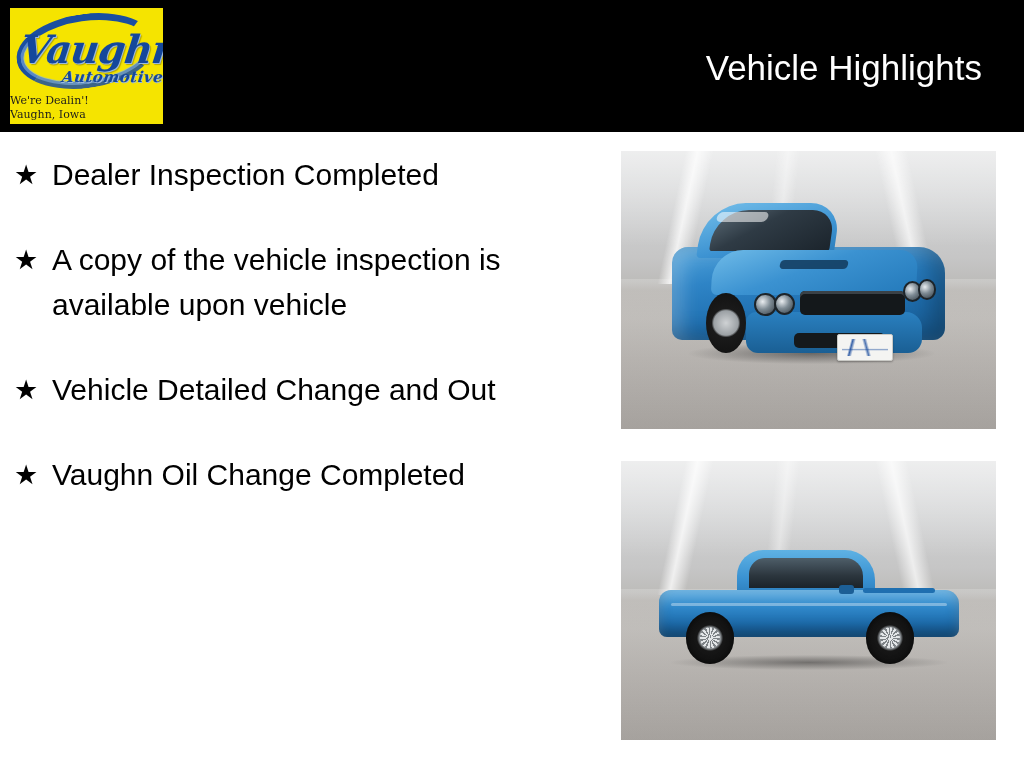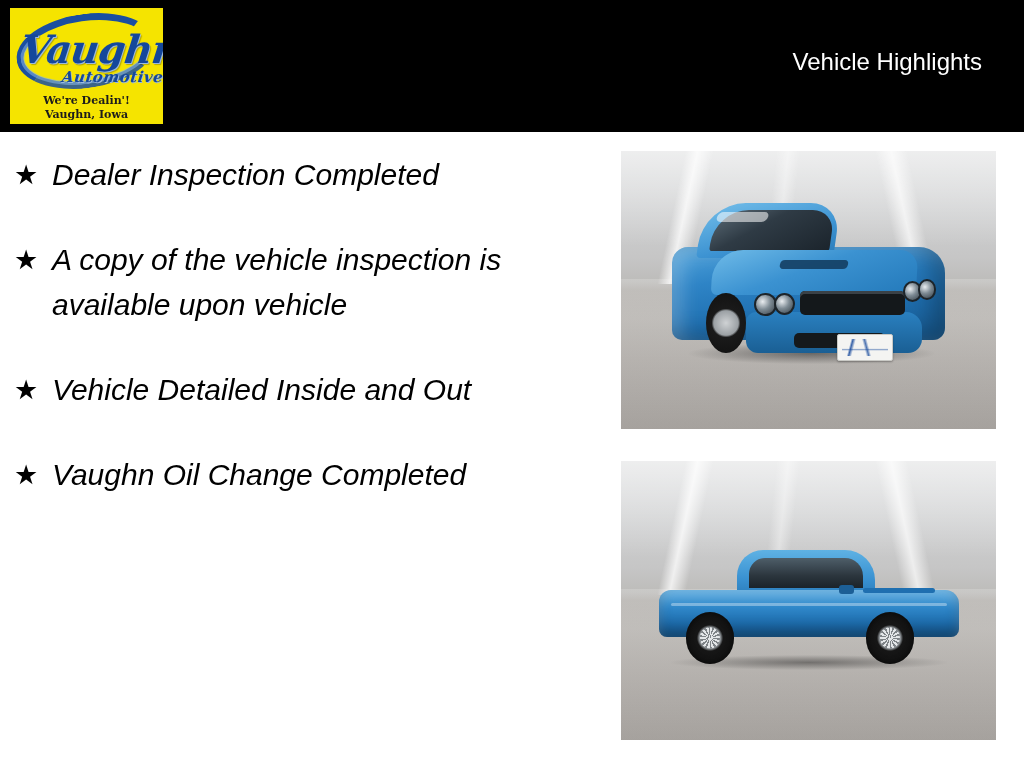--- a/index.html
+++ b/index.html
@@ -86,32 +86,32 @@
     color: #14479b;
     letter-spacing: 0.5px;
     text-shadow: 1px 1px 0 #9bb9df;
     transform: skewX(-7deg);
   }
   .logo-tag {
     position: absolute;
     left: 0;
     top: 86px;
     width: 153px;
-    text-align: center;
+    text-align: left;
     font-family: "DejaVu Serif", serif;
-    font-weight: bold;
+    font-weight: normal;
     font-size: 11px;
     line-height: 14px;
     color: #1c1c1c;
   }
   .header-title {
     position: absolute;
     right: 42px;
     top: 48px;
-    font-size: 24px;
+    font-size: 35px;
     color: #ffffff;
     font-family: "Liberation Sans", sans-serif;
     white-space: nowrap;
   }
 
   
   .content {
     position: absolute;
     left: 0;
     top: 132px;
@@ -141,21 +141,20 @@
     color: #000000;
     text-align: left;
     font-family: "DejaVu Sans", sans-serif;
   }
   .bullet-text {
     flex: 1 1 auto;
     font-size: 30px;
     line-height: 45px;
     color: #000000;
     font-family: "Liberation Sans", sans-serif;
-    font-style: italic;
   }
 
   
   .photo {
     position: absolute;
     left: 621px;
     width: 375px;
     overflow: hidden;
     background: #b9b7b4;
   }
@@ -474,21 +473,21 @@
       <div class="bullet-text">Dealer Inspection Completed</div>
     </div>
 
     <div class="bullet-item">
       <div class="bullet-star">★</div>
       <div class="bullet-text">A copy of the vehicle inspection is available upon vehicle</div>
     </div>
 
     <div class="bullet-item">
       <div class="bullet-star">★</div>
-      <div class="bullet-text">Vehicle Detailed Inside and Out</div>
+      <div class="bullet-text">Vehicle Detailed Change and Out</div>
     </div>
 
     <div class="bullet-item">
       <div class="bullet-star">★</div>
       <div class="bullet-text">Vaughn Oil Change Completed</div>
     </div>
 
   </div>
 
   <div class="photo photo-top">

